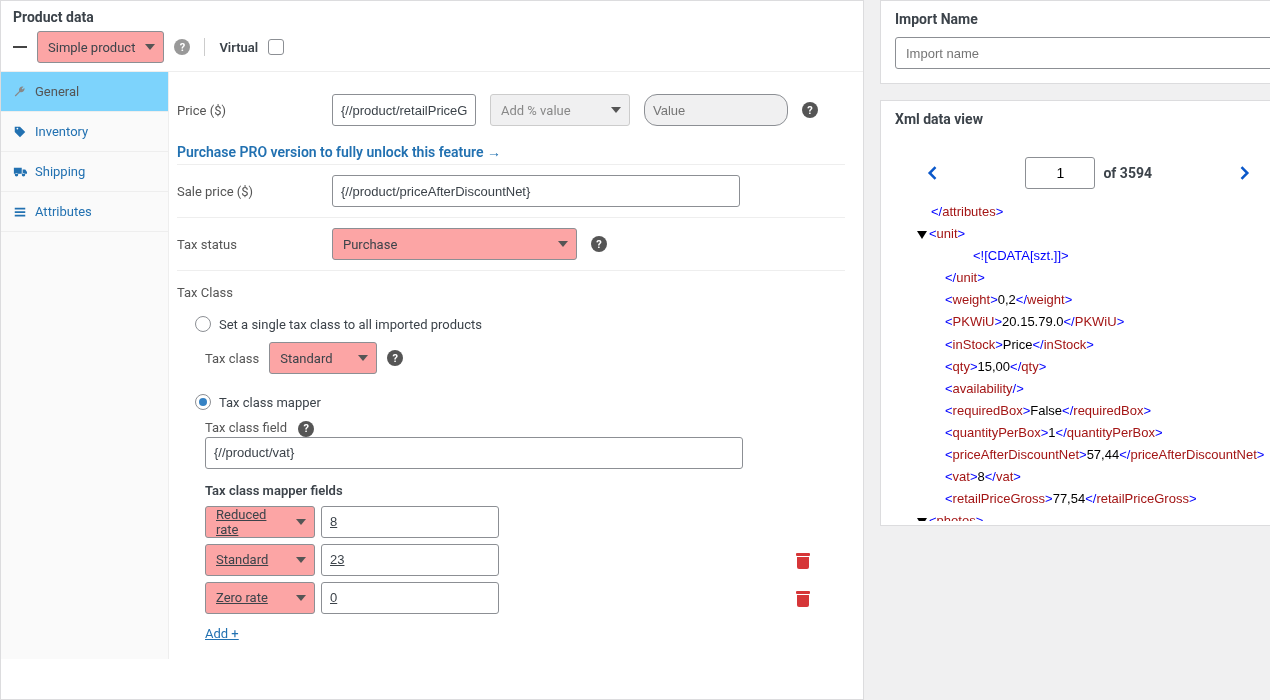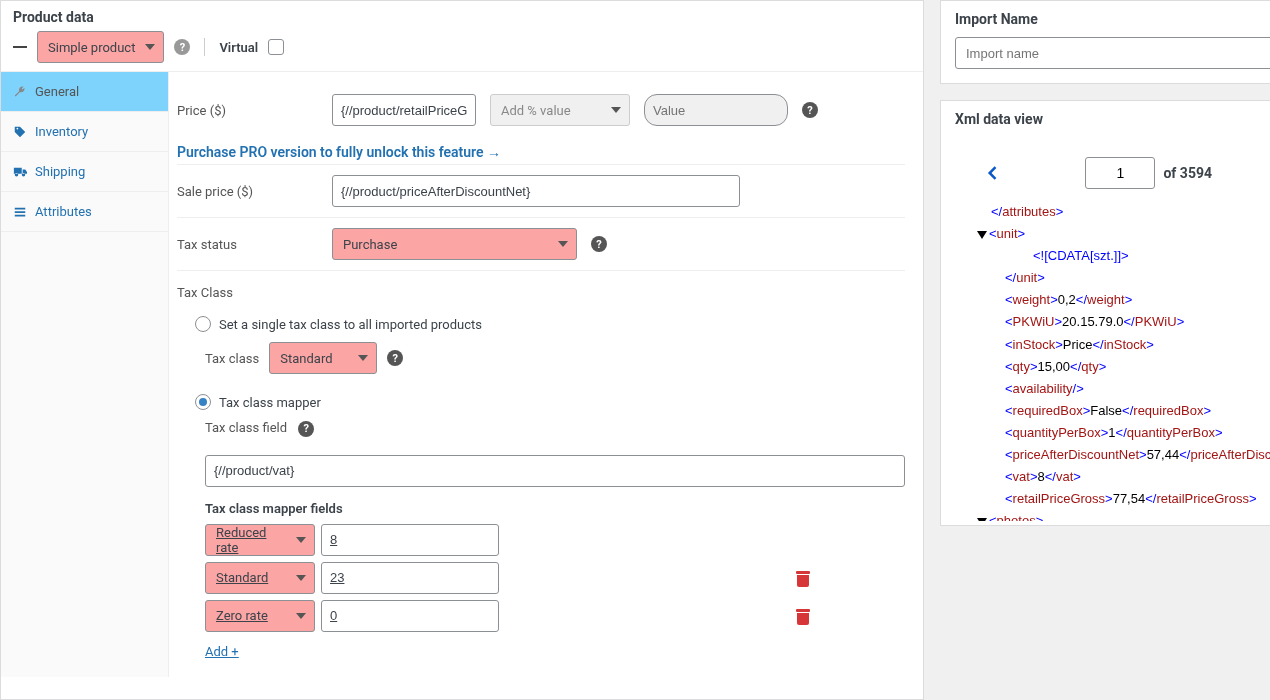--- a/index.html
+++ b/index.html
@@ -162,25 +162,25 @@
               </div>
             <span class="help-icon dark">?</span>
           </div>
 
           <div class="radio-row">
             <span class="radio checked"></span>
             <span>Tax class mapper</span>
           </div>
 
           <div class="sub-block">
-            <div style="margin-bottom:18px">
+            <div style="margin-bottom:0">
               <span class="sub-lbl">Tax class field</span>
               <span class="help-icon dark" style="margin-left:8px">?</span>
             </div>
-            <input class="txt" style="width: 700px;" value="{//product/vat}">
+            <input class="txt" style="width: 538px;" value="{//product/vat}">
 
             <div class="mapper-fields">Tax class mapper fields</div>
 
             <div class="map-row">
               <div class="select" style="width:110px">
                   <span>Reduced rate</span>
                 </div>
               <input class="txt" value="8" style="">
             </div>
             <div class="map-row">

